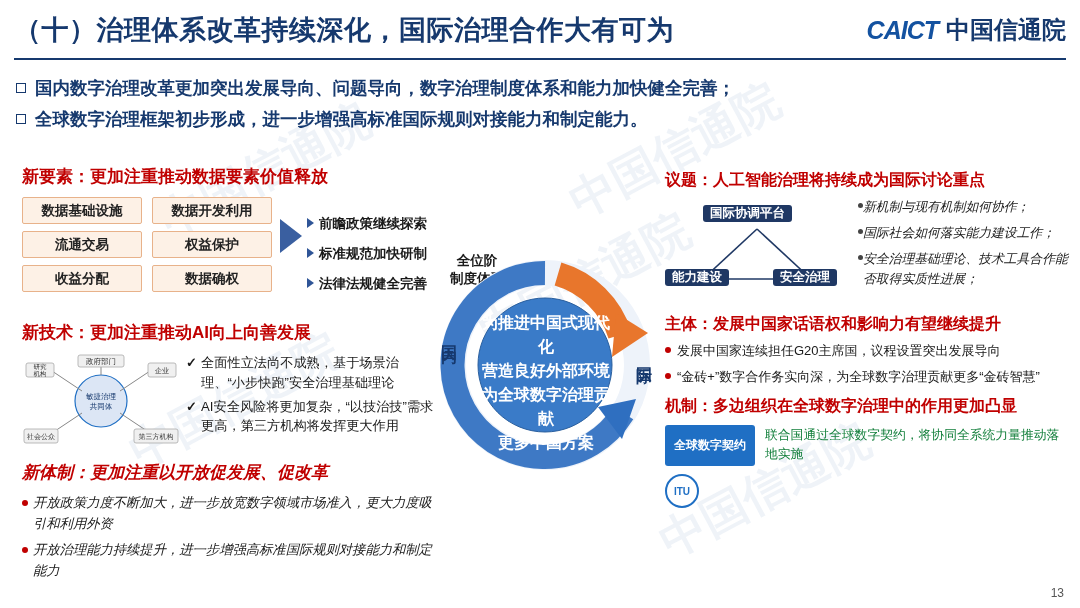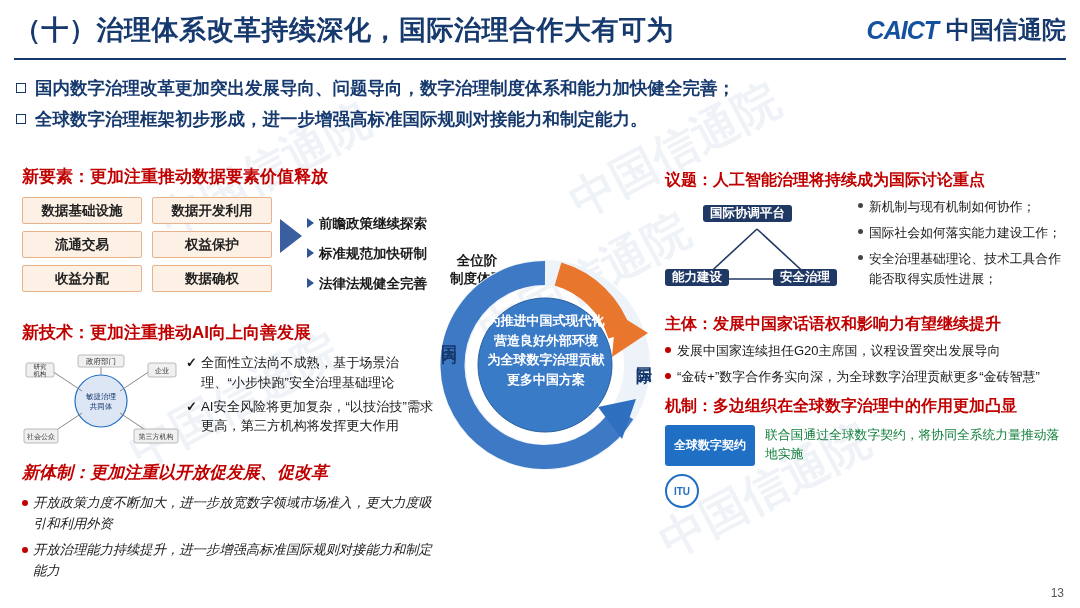--- a/index.html
+++ b/index.html
@@ -116,40 +116,40 @@
     margin-bottom: 6px; display: flex; gap: 5px;
   }
   .nline .dot {
     width: 6px; height: 6px; background: #c00000; border-radius: 50%;
     margin-top: 7px; flex: none;
   }
   
   .center { position: absolute; left: 440px; top: 185px; width: 210px; height: 350px; }
   .circ-text {
     position: absolute; left: 36px; top: 126px; width: 140px;
-    text-align: center; font-size: 13px; font-weight: bold; color: #ffffff;
+    text-align: center; font-size: 16px; font-weight: bold; color: #ffffff;
     line-height: 1.5; z-index: 5;
   }
   .vlabel {
     position: absolute; font-size: 16px; font-weight: bold; color: #16396e;
     writing-mode: vertical-rl; letter-spacing: 2px;
   }
   
   .rcol { position: absolute; left: 665px; top: 170px; width: 405px; }
   .r-head {
     font-size: 16px; font-weight: bold; color: #c00000; margin-bottom: 6px;
   }
   .tri-diagram { width: 185px; height: 105px; position: relative; }
   .node {
     position: absolute; background: #1f3864; color: #fff;
     font-size: 12.5px; font-weight: bold; border-radius: 3px;
     padding: 0 7px; white-space: nowrap;
   }
   .rlist { font-size: 12.8px; color: #1a1a1a; line-height: 1.5; }
-  .rlist li { margin-bottom: 7px; list-style: none; display: flex; gap: 6px; }
+  .rlist li { margin-bottom: 7px; list-style: none; display: flex; gap: 0; font-style: italic; }
   .rlist .bdot { width: 5px; height: 5px; background: #444; border-radius: 50%; margin-top: 6px; flex: none; }
   .r2 { margin-top: 12px; }
   .r2line { font-size: 13px; color: #1a1a1a; line-height: 1.5; display: flex; gap: 6px; margin-bottom: 6px; }
   .r2line .bdot { width: 6px; height: 6px; background: #c00000; border-radius: 50%; margin-top: 6px; flex: none; }
   .r3 { margin-top: 10px; }
   .r3row { display: flex; gap: 10px; align-items: flex-start; margin-top: 8px; }
   .badge {
     background: #1f6fc4; color: #fff; font-size: 12px; font-weight: bold;
     padding: 12px 9px; border-radius: 3px; white-space: nowrap;
   }

